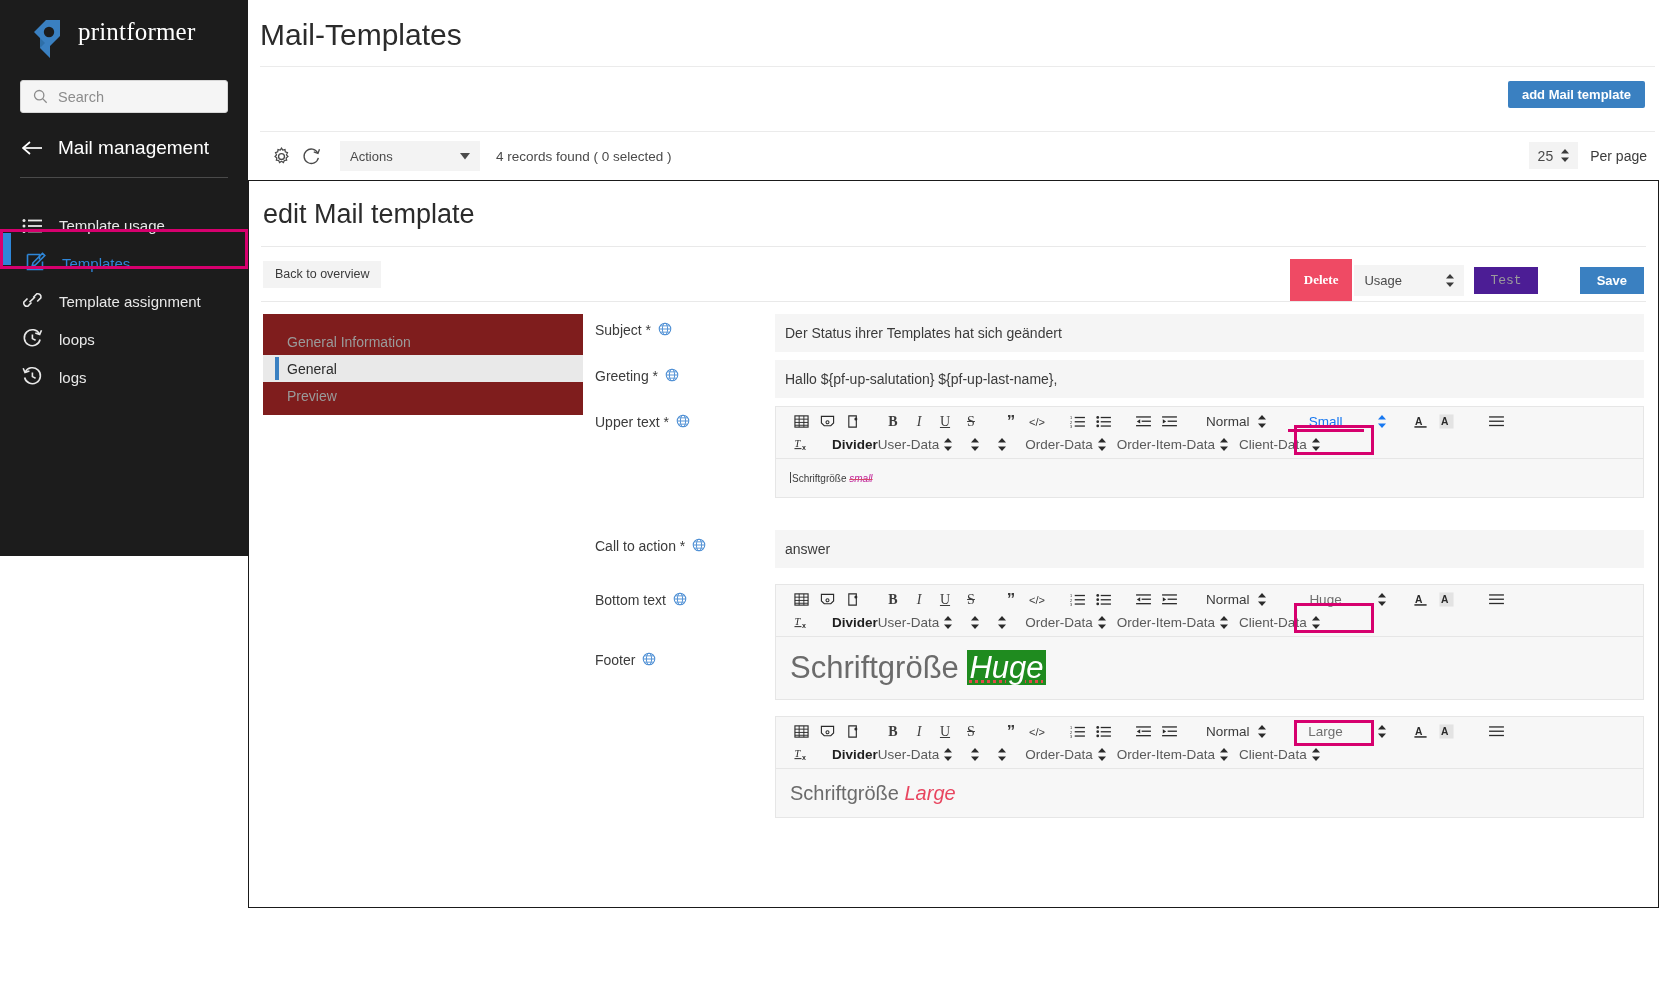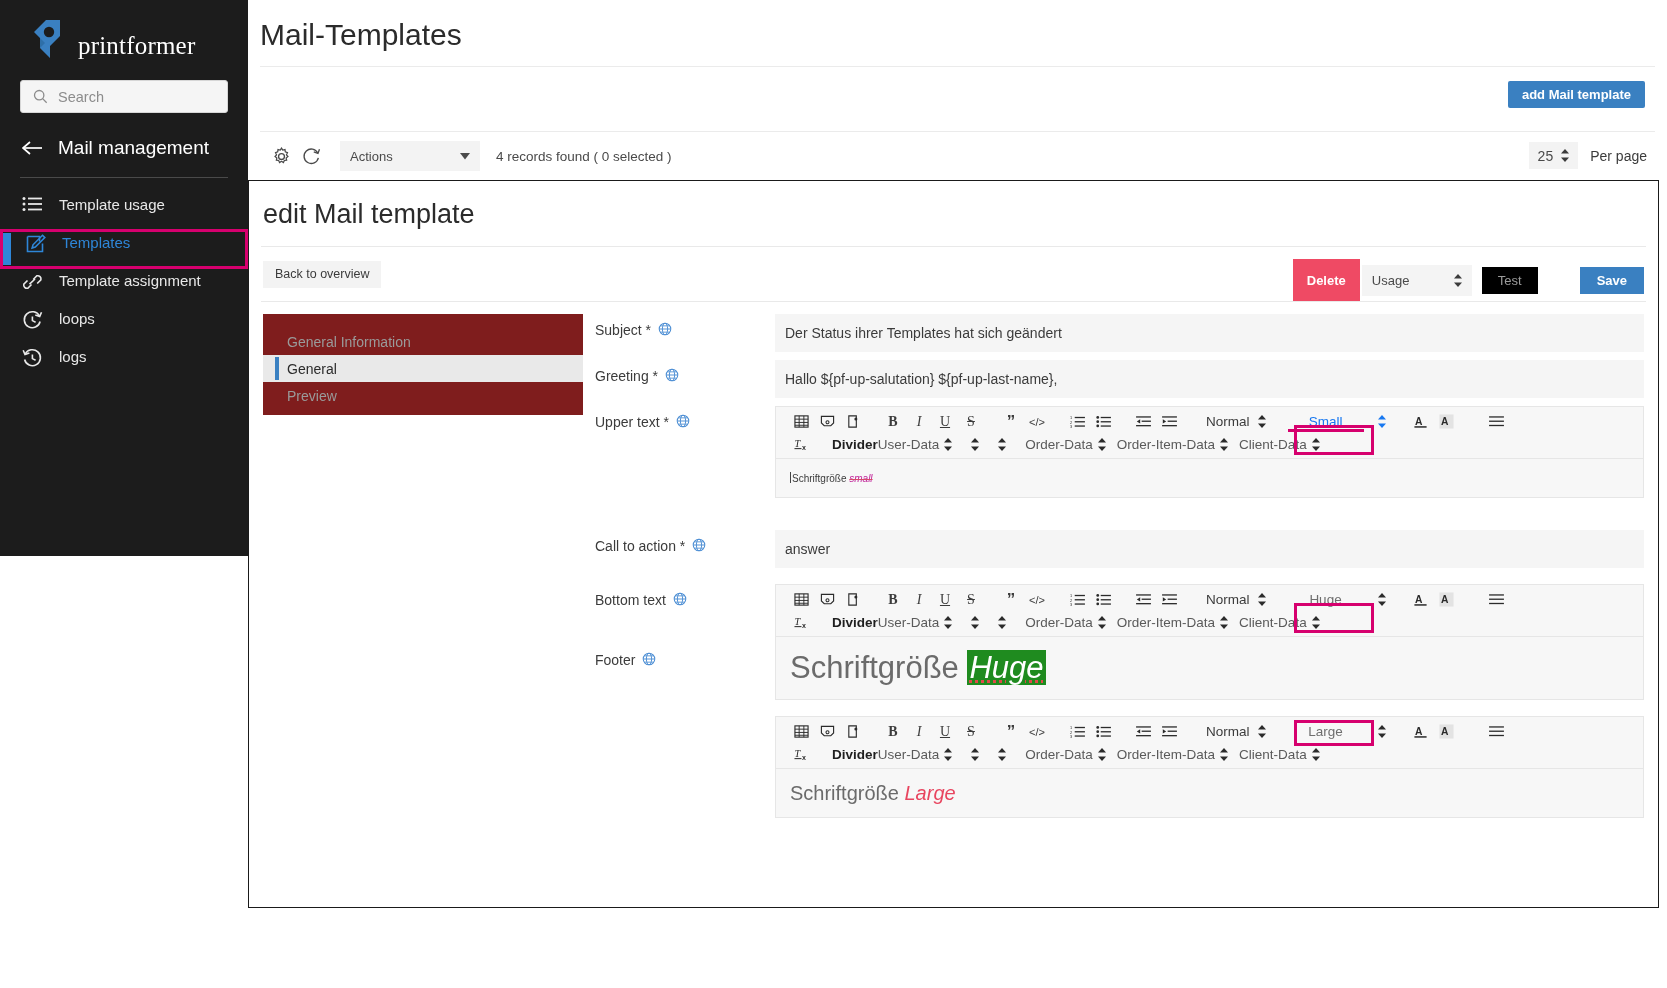--- a/index.html
+++ b/index.html
@@ -14,41 +14,41 @@
     position:relative;
   }
 
   
   #sidebar{
     position:absolute; left:0; top:0; width:248px; height:556px;
     background:#1c1c1c; color:#fff;
     display:flex; flex-direction:column;
     padding:0;
   }
-  .brand{ display:flex; align-items:flex-end; gap:10px; padding:18px 0 14px 26px; }
+  .brand{ display:flex; align-items:flex-start; gap:10px; padding:18px 0 14px 26px; }
   .brand-logo{ width:42px; height:42px; position:relative; }
   .brand-name{ font-family:"Liberation Serif", serif; font-size:25px; color:#fff; letter-spacing:.2px; }
 
   .search-wrap{ margin:6px 20px 0 20px; }
   .search-box{
     display:flex; align-items:center; gap:10px;
     background:#f5f5f5; border:1px solid #d6d6d6; border-radius:3px;
     height:33px; padding:0 12px;
   }
   .search-box .placeholder{ color:#8c8c8c; font-size:14.5px; }
 
   .section-head{
     display:flex; align-items:center; gap:14px;
     padding:24px 20px 0 22px; font-size:19px; color:#fff;
   }
   .hr-line{ height:1px; background:#4a4a4a; margin:18px 20px 0 20px; }
 
   .nav{ margin-top:14px; }
   .nav-item{
-    display:flex; align-items:flex-start; gap:16px;
+    display:flex; align-items:flex-end; gap:16px;
     height:38px; padding-left:22px; color:#e8e8e8; font-size:15px;
     position:relative; cursor:pointer;
   }
   .nav-item .lbl{ font-size:15px; }
   .nav-item.active{ }
   .nav-item.active .lbl{ color:#2e86d8; }
   .nav-highlight{
     position:absolute; left:0; top:-5px; width:248px; height:40px;
     border:3px solid #d6006e; box-sizing:border-box; pointer-events:none;
   }
@@ -96,30 +96,30 @@
   .panel-rule{ height:1px; background:#e9e9e9; margin:0 12px; }
 
   .panel-actions{ height:54px; position:relative; display:flex; align-items:center; padding-left:14px; }
   .btn-grey{
     background:#f3f3f3; border:none; height:27px; padding:0 12px;
     font-size:12.5px; color:#3b3b3b; cursor:pointer; font-family:"Liberation Sans", sans-serif;
   }
   .right-actions{ position:absolute; right:14px; top:12px; display:flex; align-items:center; gap:0; }
   .btn-delete{
     background:#ef4a64; color:#fff; border:none; height:42px; padding:0 14px;
-    font-size:13px; font-weight:bold; cursor:pointer; font-family:Liberation Sans, sans-serif;
+    font-size:13px; font-weight:bold; cursor:pointer; font-family:Liberation Serif, serif;
   }
   .usage-select{
     background:#f4f4f4; height:31px; width:110px; display:flex; align-items:center;
     justify-content:space-between; padding:0 10px; font-size:13px; color:#4a4a4a; cursor:pointer;
     margin-left:2px;
   }
   .btn-test{
-    background:#000000; border:none; height:27px; padding:0 16px; margin-left:10px;
-    font-size:13px; color:#9b9b9b; cursor:pointer; font-family:Liberation Sans, sans-serif;
+    background:#4c1d95; border:none; height:27px; padding:0 16px; margin-left:10px;
+    font-size:13px; color:#9b9b9b; cursor:pointer; font-family:Liberation Mono, monospace;
   }
   .btn-save{
     background:#3a80c1; color:#fff; border:none; height:27px; padding:0 17px; margin-left:42px;
     font-size:13px; font-weight:bold; cursor:pointer; font-family:"Liberation Sans", sans-serif;
   }
 
   
   .panel-body{ display:flex; padding:12px 14px 0 14px; }
   .steps{ width:320px; background:#7f1d1d; padding:14px 0 16px 0; height:101px; }
   .step{ height:27px; display:flex; align-items:center; padding-left:24px; font-size:14px; color:#9a9a9a; cursor:pointer; position:relative; }

